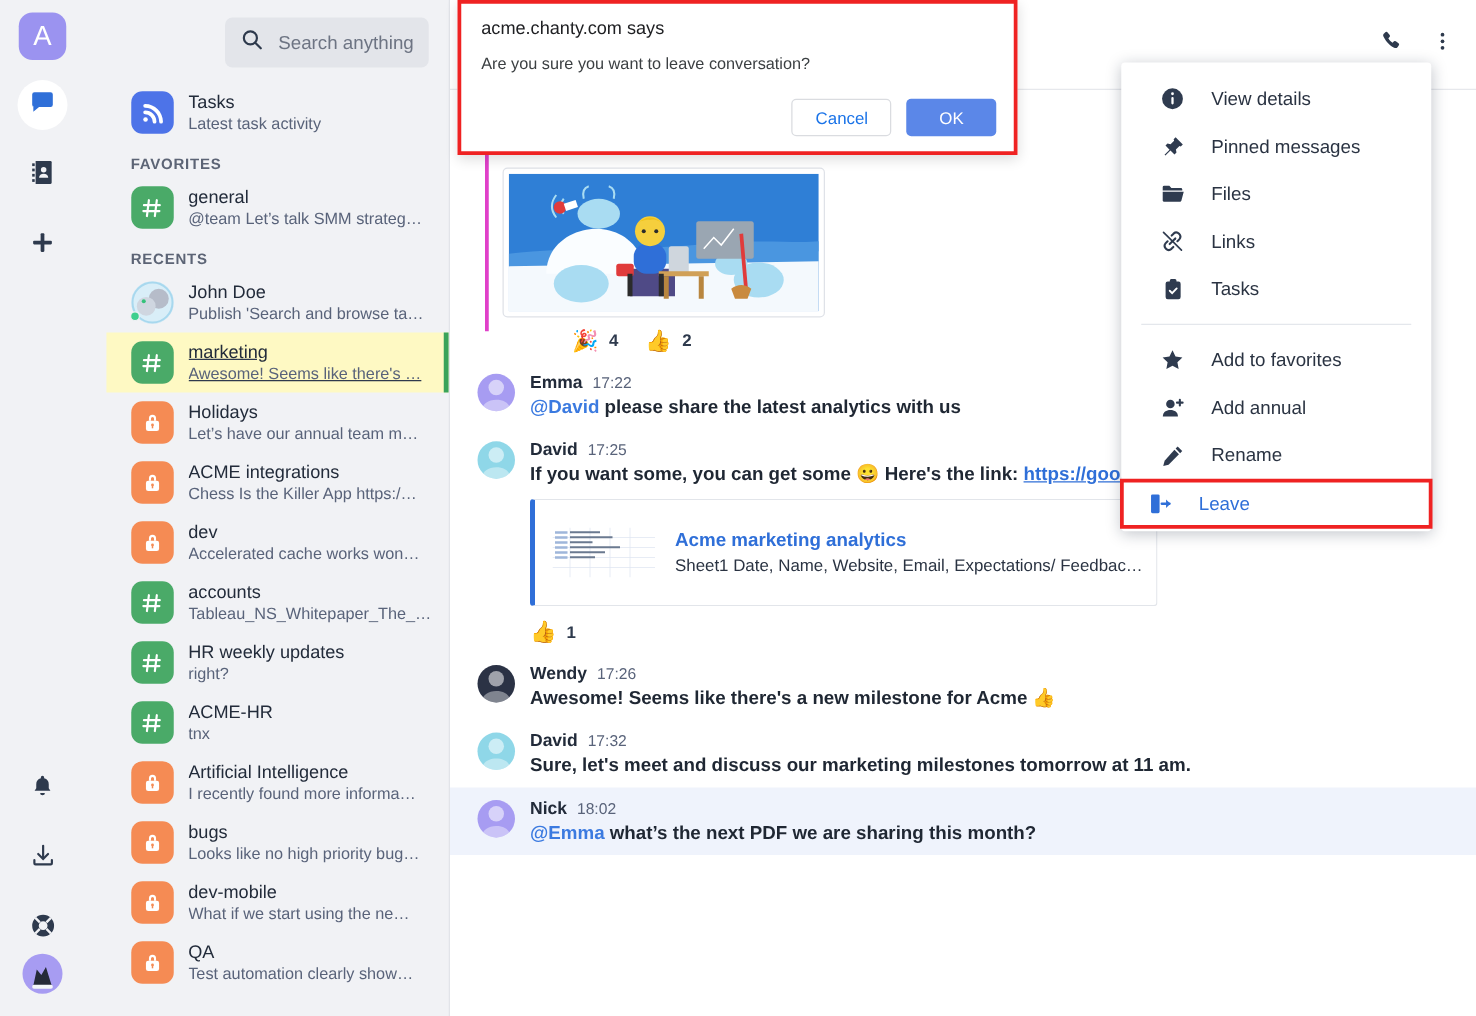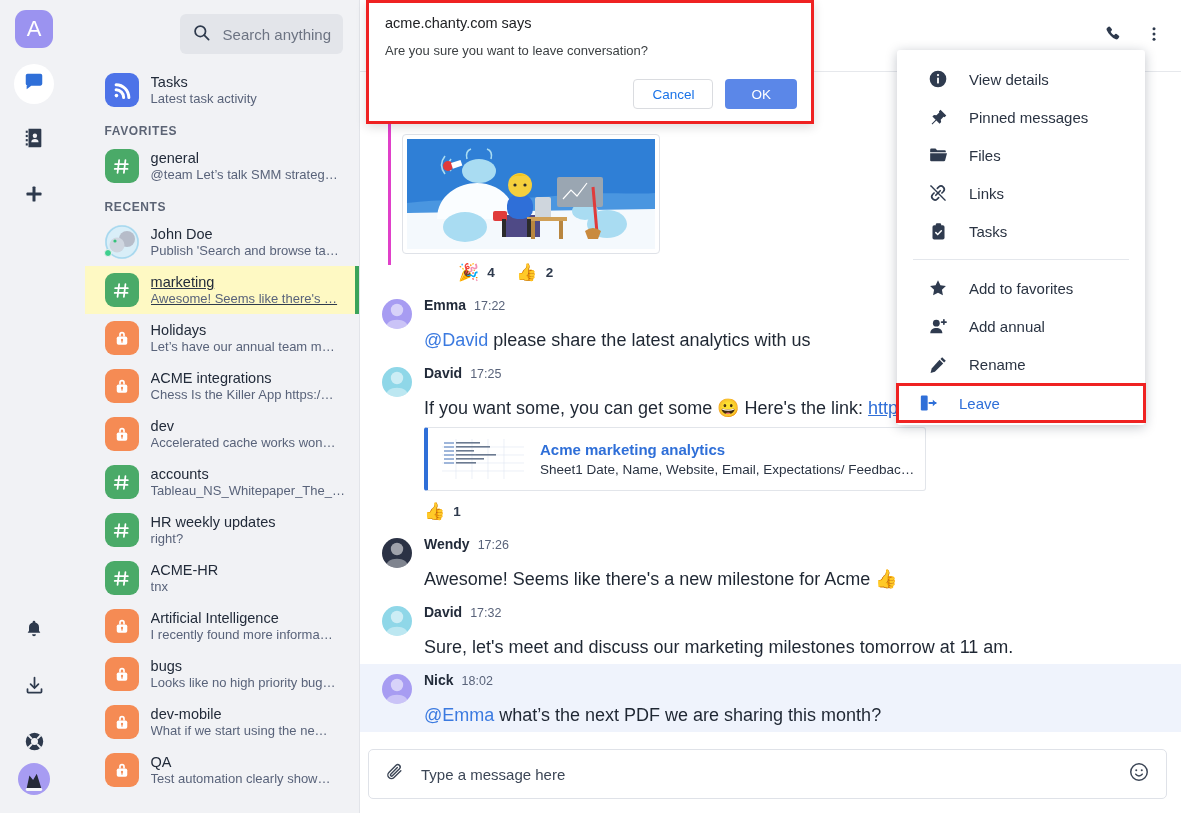--- a/index.html
+++ b/index.html
@@ -136,28 +136,28 @@
   .msg { display: flex; gap: 12px; padding: 8px 20px 6px 22px; }
   .msg.hl { background: #eff3fc; }
   .msg-av {
     width: 30px; height: 30px; border-radius: 50%; flex: 0 0 30px;
     margin-top: 2px; overflow: hidden; position: relative;
   }
   .msg-body { flex: 1 1 auto; min-width: 0; }
   .msg-meta { display: flex; align-items: baseline; gap: 8px; }
   .msg-author { font-size: 14px; font-weight: 700; color: #222b3a; }
   .msg-time { font-size: 12.5px; color: #59637a; }
-  .msg-text { font-size: 18px; color: #1f2733; line-height: 22px; margin-top: 16px; }
+  .msg-text { font-size: 15px; color: #1f2733; line-height: 22px; margin-top: 2px; font-weight: bold; }
   .mention { color: #3b7ae0; }
   .msg-link { color: #2f6fd8; }
 
   .link-card {
     margin-top: 8px; width: 502px; border: 1px solid #e2e5ea; border-radius: 3px;
     border-left: 4px solid #2f6fd8; background: #fff;
-    display: flex; align-items: center; gap: 16px; padding: 11px 14px;
+    display: flex; align-items: center; gap: 16px; padding: 22px 14px;
   }
   .lc-thumb { width: 82px; height: 40px; flex: 0 0 82px; }
   .lc-title { color: #2f6fd8; font-size: 15px; font-weight: 700; }
   .lc-desc {
     color: #2a3342; font-size: 13.5px; margin-top: 4px;
     white-space: nowrap; overflow: hidden; text-overflow: ellipsis; max-width: 380px;
   }
 
   
   .composer-wrap { flex: 0 0 auto; padding: 8px 14px 14px 8px; }
@@ -662,38 +662,20 @@
               <div class="msg-meta">
                 <span class="msg-author">Nick</span>
                 <span class="msg-time">18:02</span>
               </div>
               <div class="msg-text"><span class="mention">@Emma</span><span> what’s the next PDF we are sharing this month?</span></div>
             </div>
           </div>
         </div>
     </div>
 
-    <div class="composer-wrap">
-      <div class="composer">
-        <span>
-          <svg width="20" height="20" viewBox="0 0 24 24" fill="none" stroke="#3c4656" stroke-width="1.7" stroke-linecap="round">
-            <path d="M19 10.5 10.8 18.7a4.3 4.3 0 0 1-6.1-6.1l8.6-8.6a2.9 2.9 0 0 1 4.1 4.1l-8.5 8.5a1.4 1.4 0 0 1-2-2l7.9-7.9"></path>
-          </svg>
-        </span>
-        <span class="ph">Type a message here</span>
-        <span>
-          <svg width="22" height="22" viewBox="0 0 24 24" fill="none" stroke="#3c4656" stroke-width="1.6">
-            <circle cx="12" cy="12" r="9"></circle>
-            <circle cx="9" cy="10" r="1.1" fill="#3c4656" stroke="none"></circle>
-            <circle cx="15" cy="10" r="1.1" fill="#3c4656" stroke="none"></circle>
-            <path d="M8.4 14.4a4.4 4.4 0 0 0 7.2 0" stroke-linecap="round"></path>
-          </svg>
-        </span>
-      </div>
-    </div>
   </div>
 
   <div class="ctxmenu">
     <div id="ctx-host-1">
         <div class="ctxitem">
           <span class="ic">
             <svg width="20" height="20" viewBox="0 0 24 24" fill="#2f3b4f">
               <circle cx="12" cy="12" r="10"></circle>
               <rect x="10.9" y="10.2" width="2.2" height="7.2" rx="1" fill="#fff"></rect>
               <circle cx="12" cy="7.2" r="1.35" fill="#fff"></circle>

